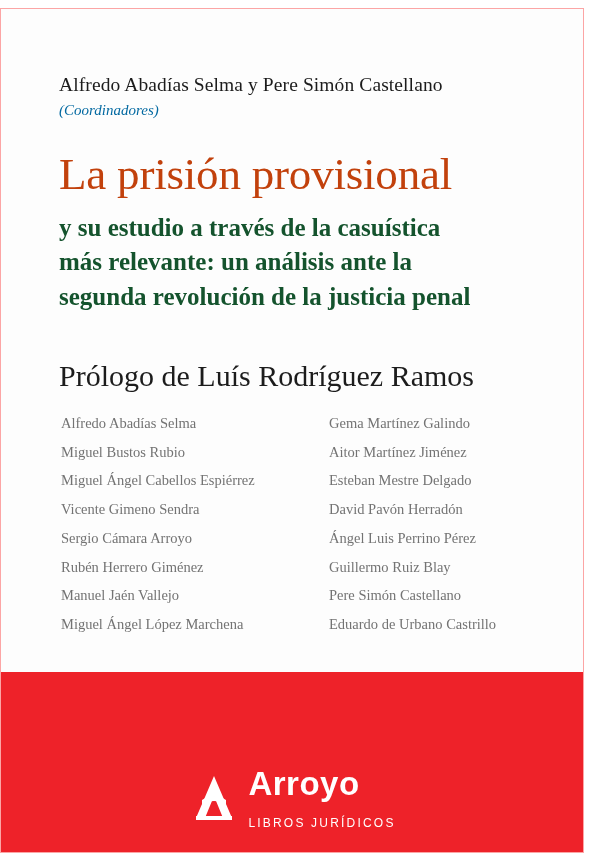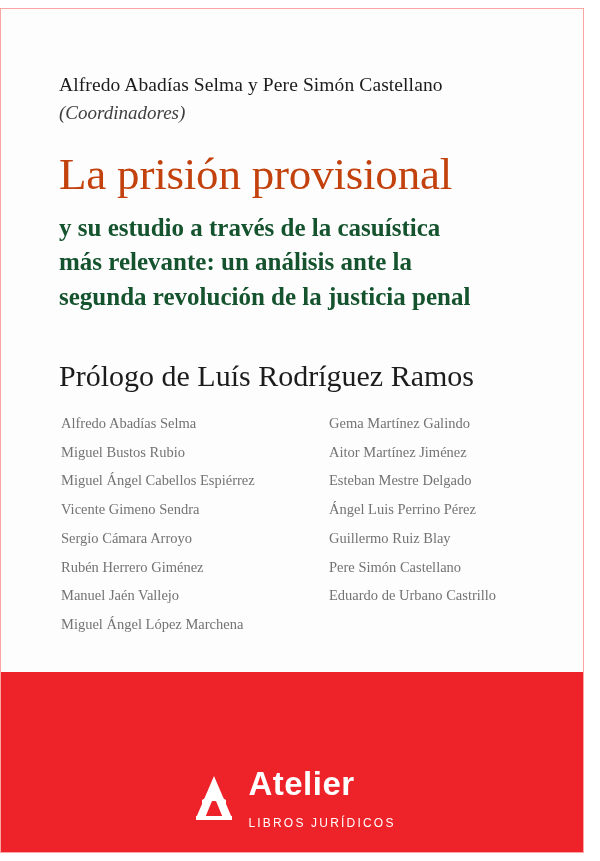--- a/index.html
+++ b/index.html
@@ -46,23 +46,23 @@
     width: 470px;
     font-size: 19.5px;
     color: #1c1c1c;
     line-height: 1.35;
     letter-spacing: 0.1px;
   }
   .coordinadores {
     position: absolute;
     left: 58px;
     top: 93px;
-    font-size: 19px;
+    font-size: 15px;
     font-style: italic;
-    color: #404040;
+    color: #0369a1;
   }
   .main-title {
     position: absolute;
     left: 58px;
     top: 142px;
     width: 500px;
     font-size: 45px;
     color: #c2410c;
     letter-spacing: -0.2px;
     line-height: 1.05;
@@ -168,39 +168,40 @@
         <div class="contrib-item">Sergio Cámara Arroyo</div>
         <div class="contrib-item">Rubén Herrero Giménez</div>
         <div class="contrib-item">Manuel Jaén Vallejo</div>
         <div class="contrib-item">Miguel Ángel López Marchena</div>
       </div>
 
       <div class="contrib-col right">
         <div class="contrib-item">Gema Martínez Galindo</div>
         <div class="contrib-item">Aitor Martínez Jiménez</div>
         <div class="contrib-item">Esteban Mestre Delgado</div>
+        <div class="contrib-item">David Pavón Herradón</div>
         <div class="contrib-item">Ángel Luis Perrino Pérez</div>
         <div class="contrib-item">Guillermo Ruiz Blay</div>
         <div class="contrib-item">Pere Simón Castellano</div>
         <div class="contrib-item">Eduardo de Urbano Castrillo</div>
       </div>
 
       <div class="red-band"></div>
 
       <div class="logo-wrap">
         <div class="logo">
           <span class="logo-mark">
             <svg width="52" height="52" viewBox="0 0 52 52" xmlns="http://www.w3.org/2000/svg">
               <path d="M8 46 L26 4 L44 46 L35 46 L26 24 L17 46 Z" fill="#ffffff"></path>
               <path d="M14 28 Q26 20 38 28 L38 33 Q26 25 14 33 Z" fill="#ffffff"></path>
               <rect x="8" y="44" width="36" height="4" fill="#ffffff"></rect>
             </svg>
           </span>
           <span class="logo-text">
-            <span class="logo-name">Atelier</span>
+            <span class="logo-name">Arroyo</span>
             <span class="logo-sub">LIBROS JURÍDICOS</span>
           </span>
         </div>
       </div>
 
     </div>
   </div>
 </div>
 
 </body></html>

